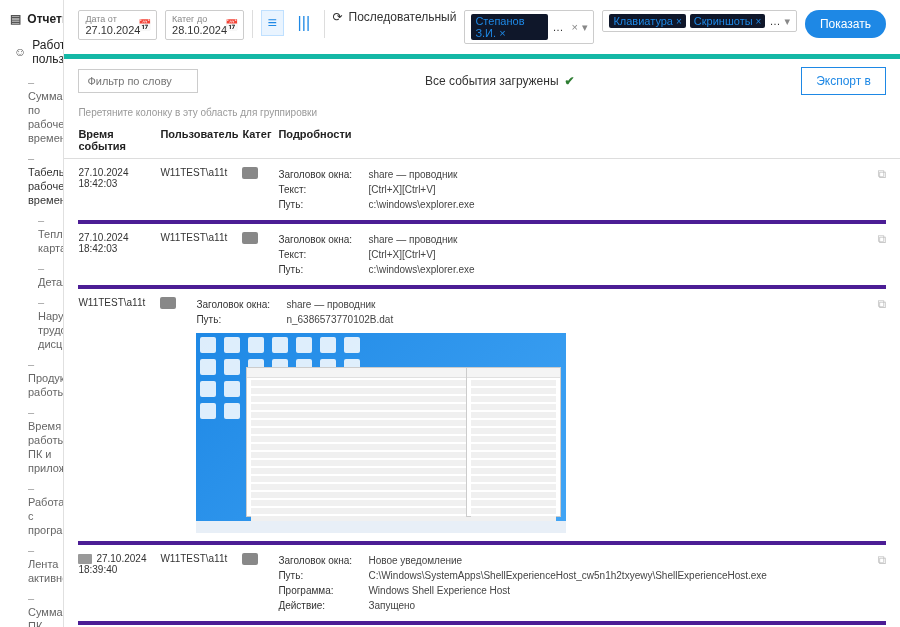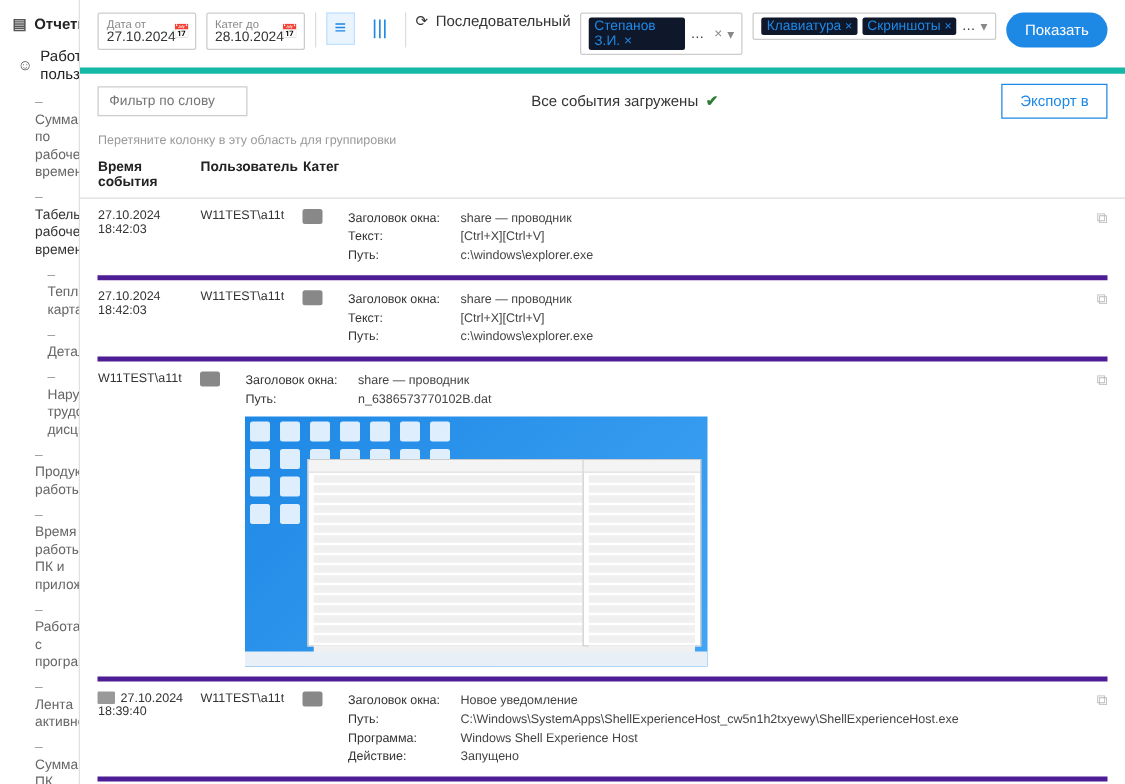--- a/index.html
+++ b/index.html
@@ -144,20 +144,21 @@
         <span class="check">✔</span>
     </div>
     <button class="export-btn">Экспорт в</button>
   </div>
 
   <div class="grouphint">Перетяните колонку в эту область для группировки</div>
   <div class="thead">
     <div class="col-time">Время события</div>
     <div class="col-user">Пользователь</div>
     <div class="col-cat">Катег</div>
+    <div class="col-det">Подробности</div>
   </div>
 
   <div class="events" id="events">
       <div class="event">
     <div class="c-time">27.10.2024 18:42:03</div>
     <div class="c-user">W11TEST\a11t</div>
     <div class="c-cat"><span class="badge"></span></div>
     <div class="c-det">
           <div class="det-line">
             <span class="det-k">Заголовок окна:</span>

